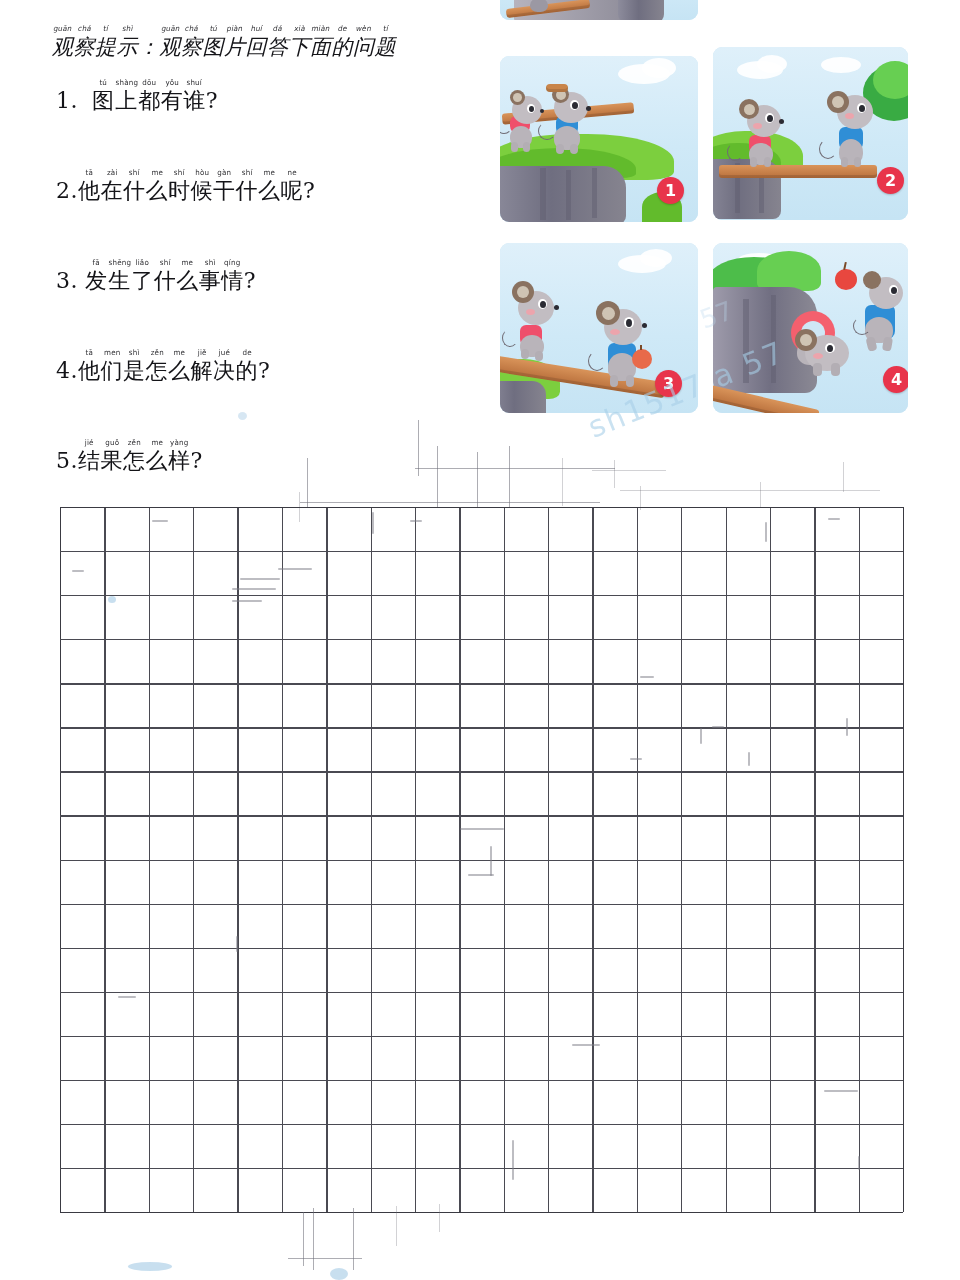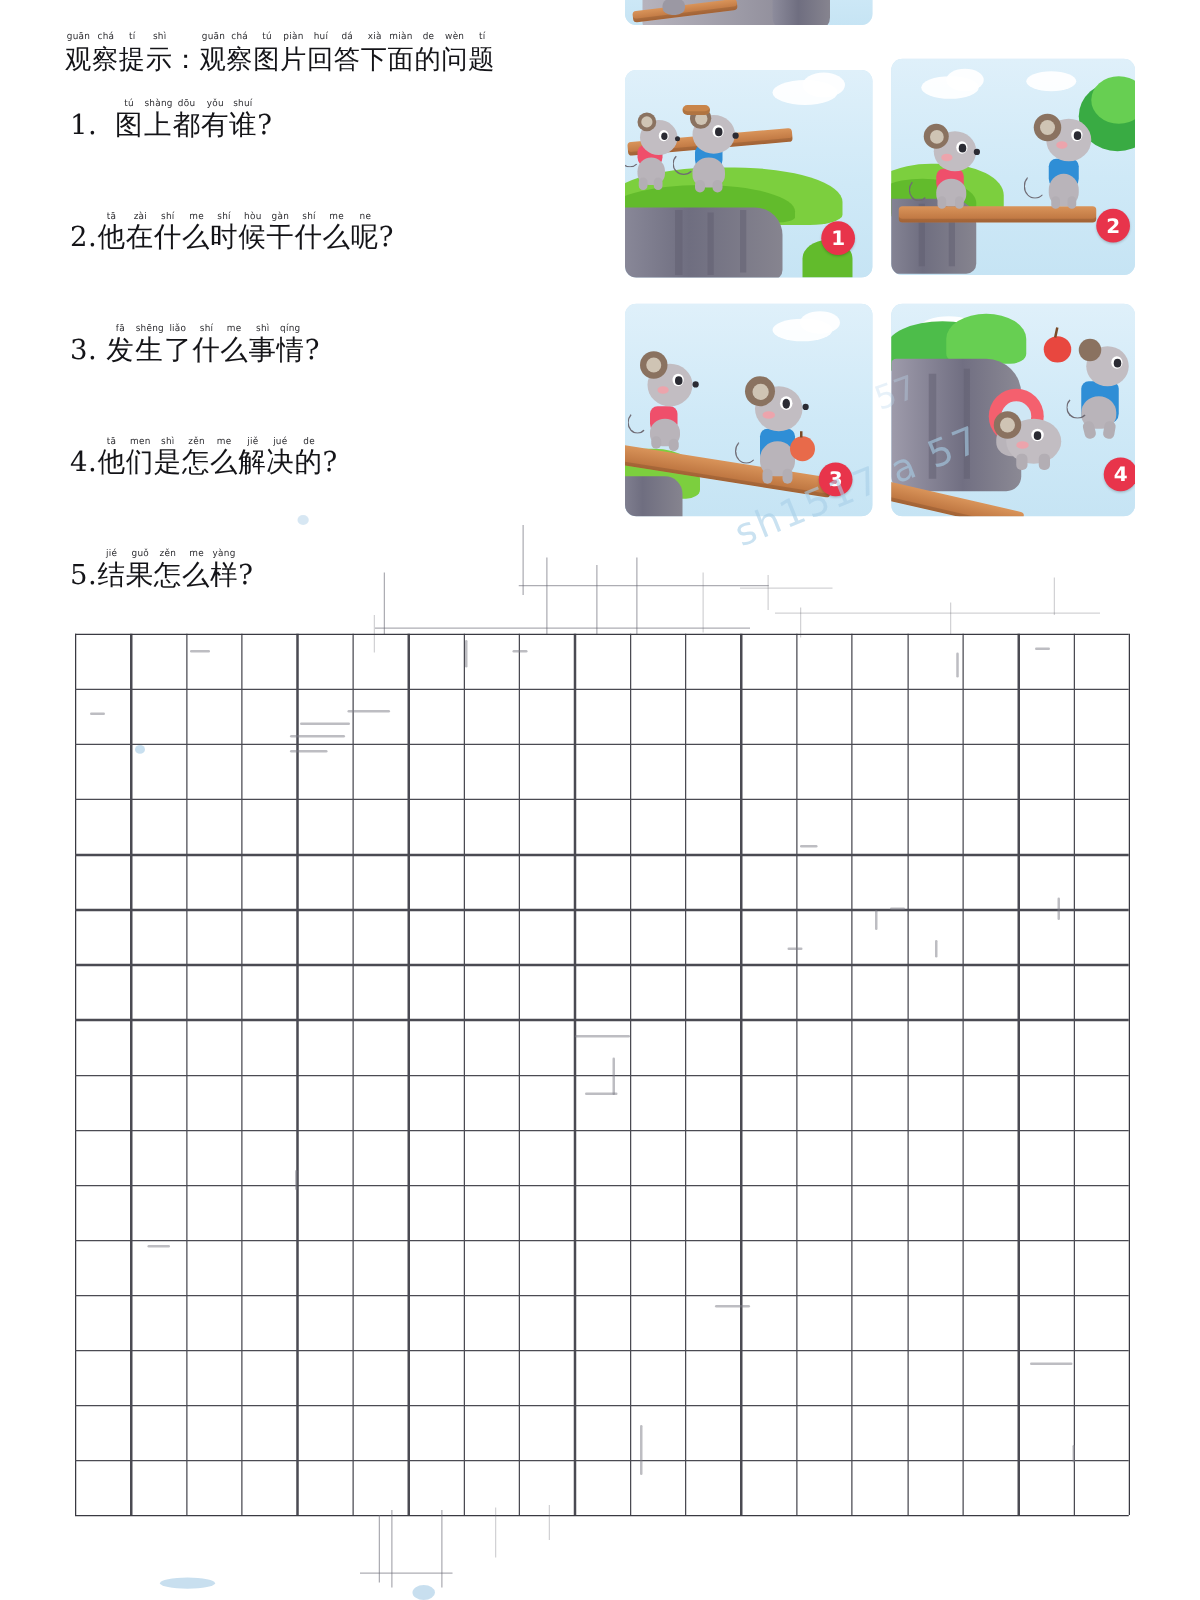--- a/index.html
+++ b/index.html
@@ -53,21 +53,21 @@
   .plain{
     font-family:"DejaVu Serif",serif;
     font-size:22px;
     line-height:26px;
     color:#141418;
     vertical-align:bottom;
     display:inline-block;
   }
   .q-title .hz{font-size:21px;}
 
-  .q1{position:absolute;left:0;top:0;}
+  .q1{position:absolute;left:0;top:0;font-style:italic;}
   .q2{position:absolute;left:4px;top:54px;}
   .q3{position:absolute;left:4px;top:144px;}
   .q4{position:absolute;left:4px;top:234px;}
   .q5{position:absolute;left:4px;top:324px;}
   .q6{position:absolute;left:4px;top:414px;}
 
   
   .panels{position:absolute;left:498px;top:0;width:420px;height:430px;}
   .panel{
     position:absolute;

